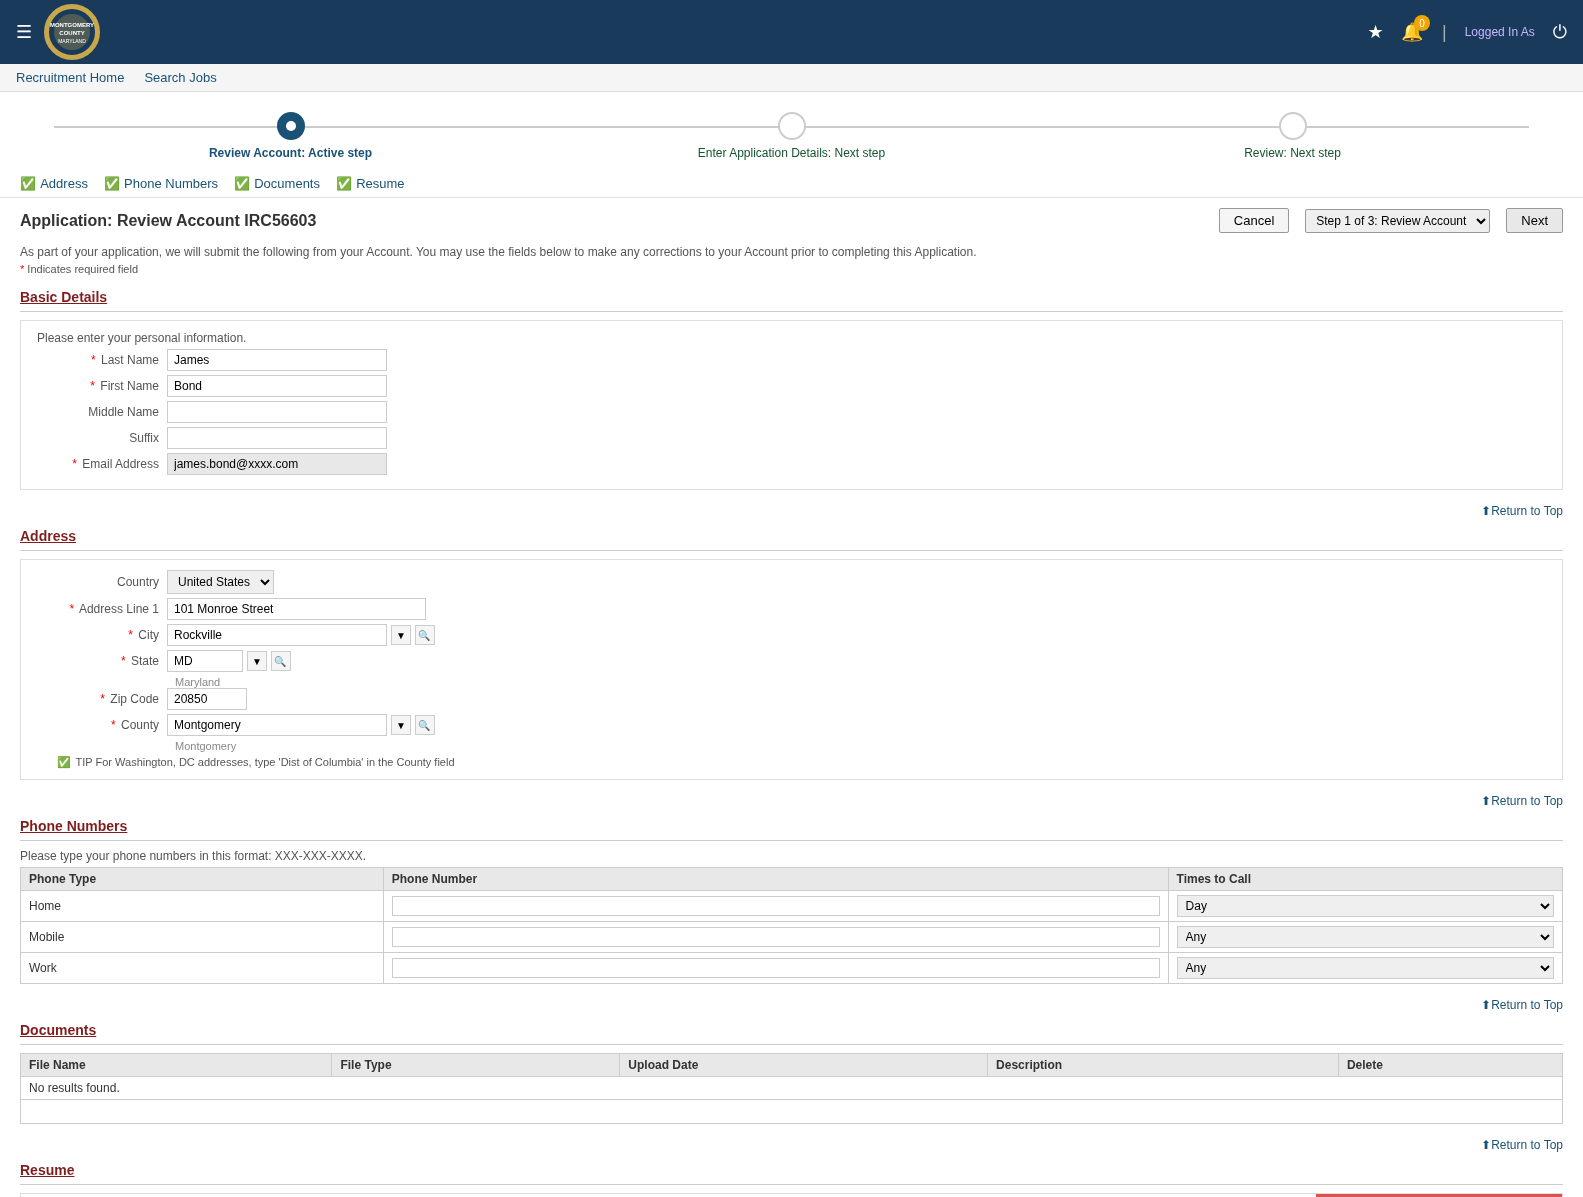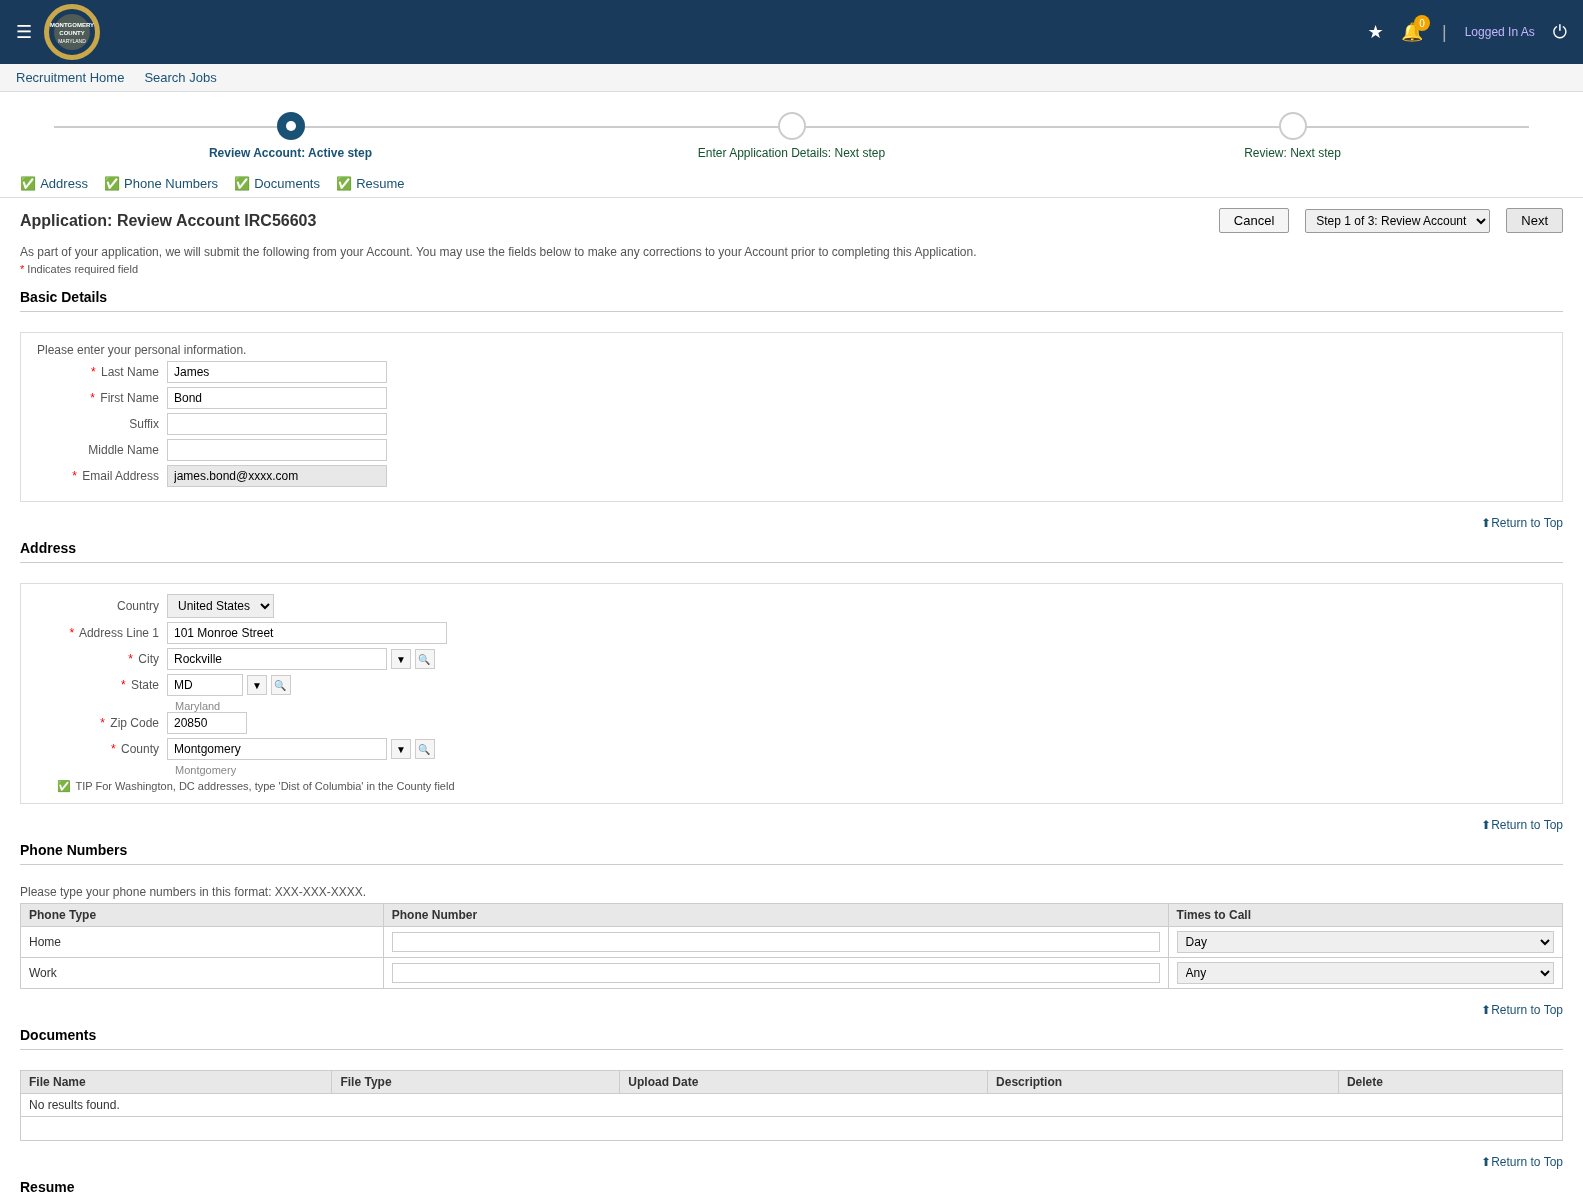--- a/index.html
+++ b/index.html
@@ -182,24 +182,25 @@
 
     .info-text { font-size: 12px; color: #555; margin-bottom: 4px; }
     .required-note { font-size: 11px; color: #555; margin-bottom: 8px; }
     .required-star { color: red; }
 
     
     .section-header {
       background: #fff;
       font-size: 14px;
       font-weight: bold;
-      color: #000000;
+      color: #7f1d1d;
       border-bottom: 1px solid #ccc;
       padding: 6px 0;
-      margin-bottom: 20px;
+      margin-bottom: 8px;
+      text-decoration: underline;
     }
 
     .section-box {
       border: 1px solid #ddd;
       padding: 10px 16px;
       margin-bottom: 14px;
     }
 
     
     .form-row {
@@ -216,21 +217,21 @@
       color: #555;
     }
     .form-label .req { color: red; margin-right: 2px; }
     .form-input {
       border: 1px solid #ccc;
       padding: 3px 6px;
       font-size: 12px;
       width: 220px;
     }
     .form-input-wide {
-      width: 280px;
+      width: 259px;
     }
     .form-input-gray {
       background: #e8e8e8;
     }
 
     
     .return-top {
       display: flex;
       justify-content: flex-end;
       font-size: 12px;
@@ -454,25 +455,25 @@
       <input class="form-input" type="text" value="James" style="">
     </div>
     <div class="form-row">
       <div class="form-label">
         <span class="req">*</span>
         <span>First Name</span>
       </div>
       <input class="form-input" type="text" value="Bond" style="">
     </div>
     <div class="form-row">
+      <div class="form-label">Middle Name</div>
+      <input class="form-input" type="text" value="" style="">
+    </div>
+    <div class="form-row">
       <div class="form-label">Suffix</div>
-      <input class="form-input" type="text" value="" style="">
-    </div>
-    <div class="form-row">
-      <div class="form-label">Middle Name</div>
       <input class="form-input" type="text" value="" style="">
     </div>
     <div class="form-row">
       <div class="form-label">
         <span class="req">*</span>
         <span>Email Address</span>
       </div>
       <input class="form-input form-input-gray" type="text" value="james.bond@xxxx.com" style="">
     </div>
   </div>
@@ -568,20 +569,34 @@
           <td>
             <select class="times-select">
               <option selected="">Day</option>
               <option>Any</option>
               <option>Evening</option>
               <option>Morning</option>
             </select>
           </td>
         </tr>
         <tr>
+          <td>Mobile</td>
+          <td>
+            <input class="phone-input" type="text" value="" style="">
+          </td>
+          <td>
+            <select class="times-select">
+              <option>Day</option>
+              <option selected="">Any</option>
+              <option>Evening</option>
+              <option>Morning</option>
+            </select>
+          </td>
+        </tr>
+        <tr>
           <td>Work</td>
           <td>
             <input class="phone-input" type="text" value="" style="">
           </td>
           <td>
             <select class="times-select">
               <option>Day</option>
               <option selected="">Any</option>
               <option>Evening</option>
               <option>Morning</option>

